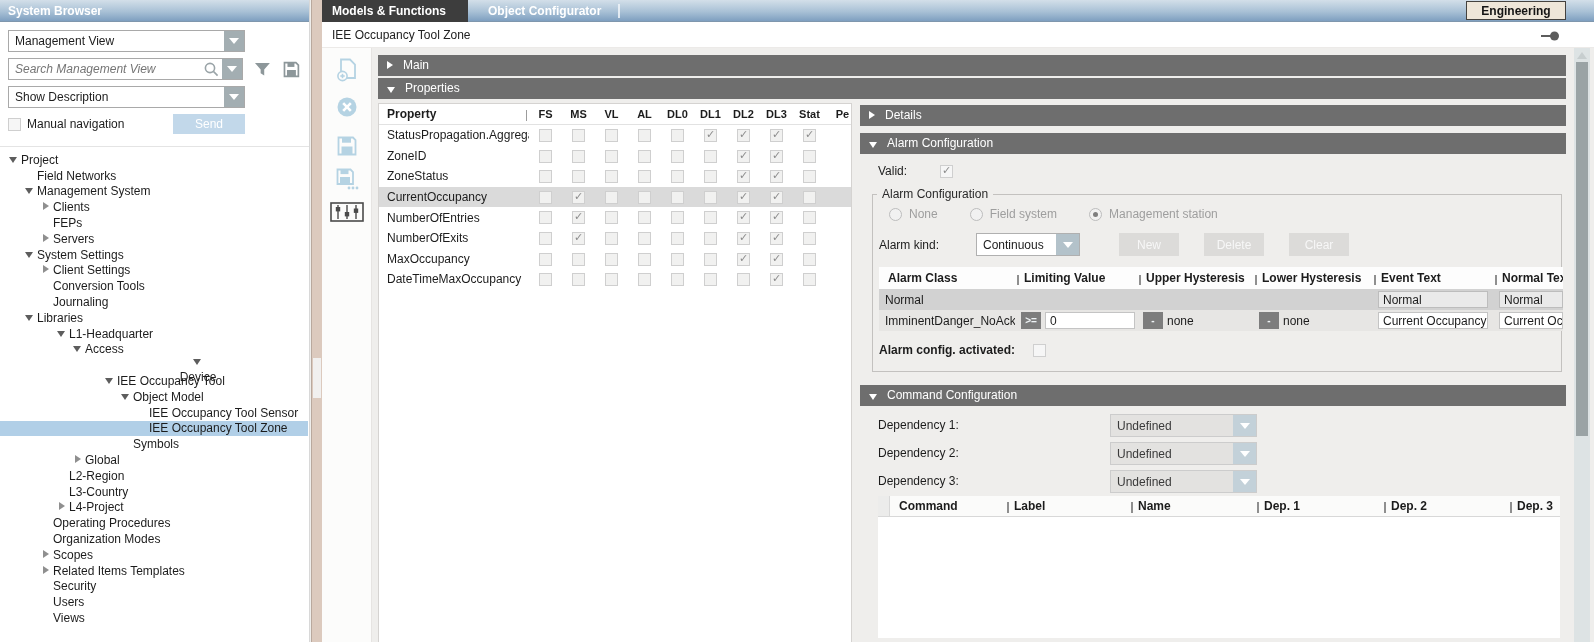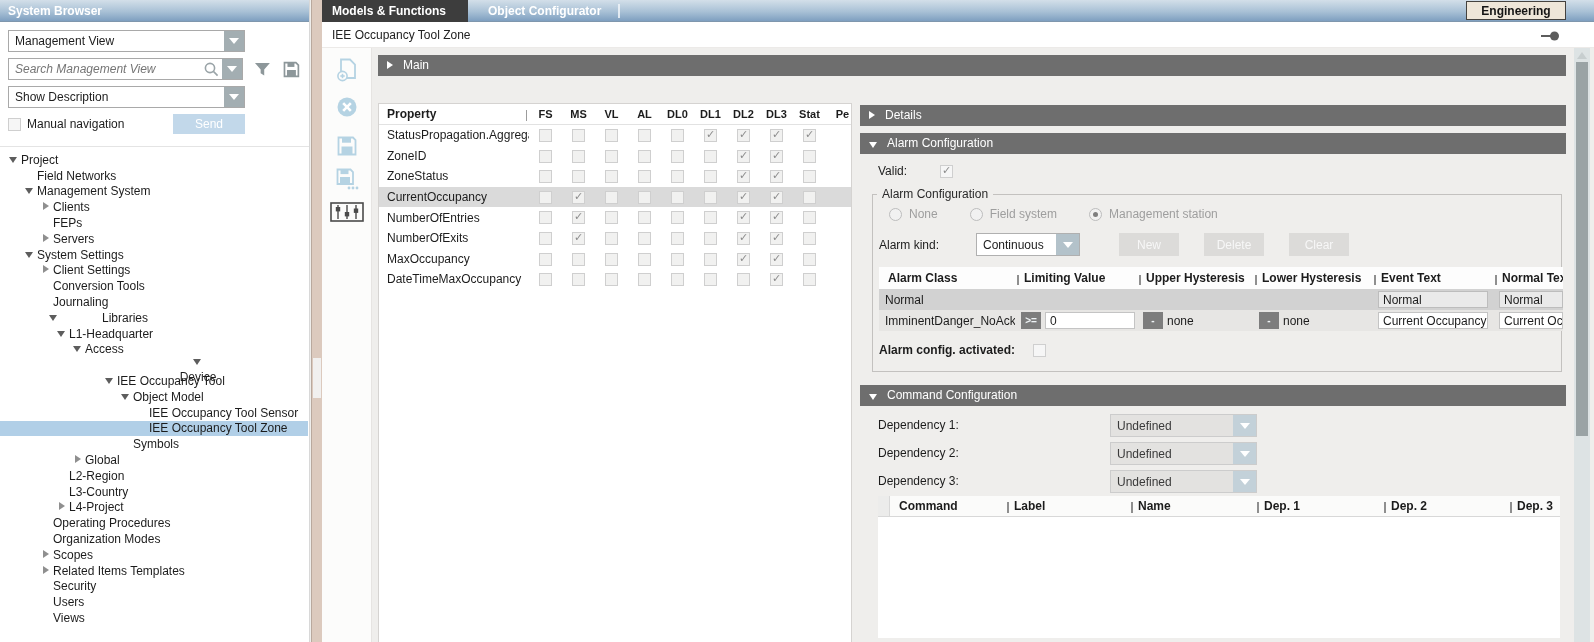--- a/index.html
+++ b/index.html
@@ -216,21 +216,21 @@
           <span class="tree-label">Client Settings</span>
         </div>
         <div class="tree-row" style="padding-left: 40px;">
           <span class="tw"></span>
           <span class="tree-label">Conversion Tools</span>
         </div>
         <div class="tree-row" style="padding-left: 40px;">
           <span class="tw"></span>
           <span class="tree-label">Journaling</span>
         </div>
-        <div class="tree-row" style="padding-left: 48px; gap: 41px;">
+        <div class="tree-row" style="padding-left: 24px;">
           <span class="tw">
             <i class="exp"></i>
           </span>
           <span class="tree-label">Libraries</span>
         </div>
         <div class="tree-row" style="padding-left: 56px;">
           <span class="tw">
             <i class="exp"></i>
           </span>
           <span class="tree-label">L1-Headquarter</span>
@@ -386,20 +386,21 @@
             <line x1="17" y1="3" x2="17" y2="17" stroke="#4a4a4a" stroke-width="1.4"></line>
             <rect x="14.8" y="10" width="4.4" height="4.4" fill="#4a4a4a"></rect>
             <line x1="26" y1="3" x2="26" y2="17" stroke="#4a4a4a" stroke-width="1.4"></line>
             <rect x="23.8" y="6.5" width="4.4" height="4.4" fill="#4a4a4a"></rect>
           </svg>
       </div>
     </div>
 
     <div class="content">
       <div class="hdr-bar bar-main"><span class="harrow"><i class="ha-right"></i></span><span>Main</span></div>
+      <div class="hdr-bar bar-props"><span class="harrow"><i class="ha-down"></i></span><span>Properties</span></div>
 
       <div class="prop-card" id="prop-table">
           <div class="pt-header">
             <span class="pt-name">Property</span>
             <span class="pt-flag">FS</span>
             <span class="pt-flag">MS</span>
             <span class="pt-flag">VL</span>
             <span class="pt-flag">AL</span>
             <span class="pt-flag">DL0</span>
             <span class="pt-flag">DL1</span>

